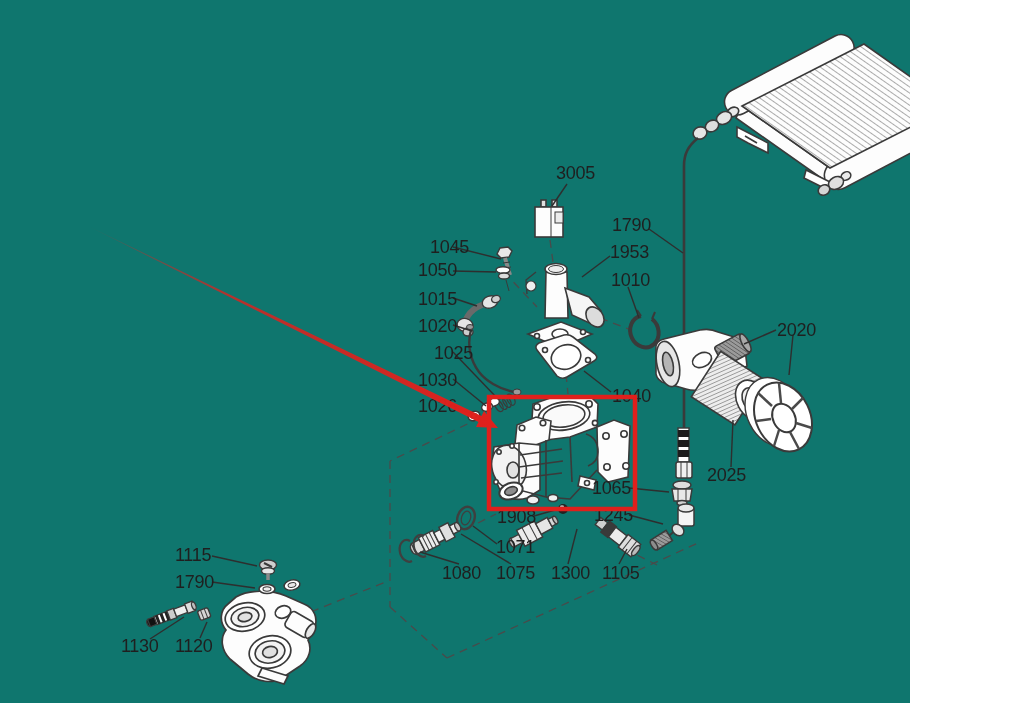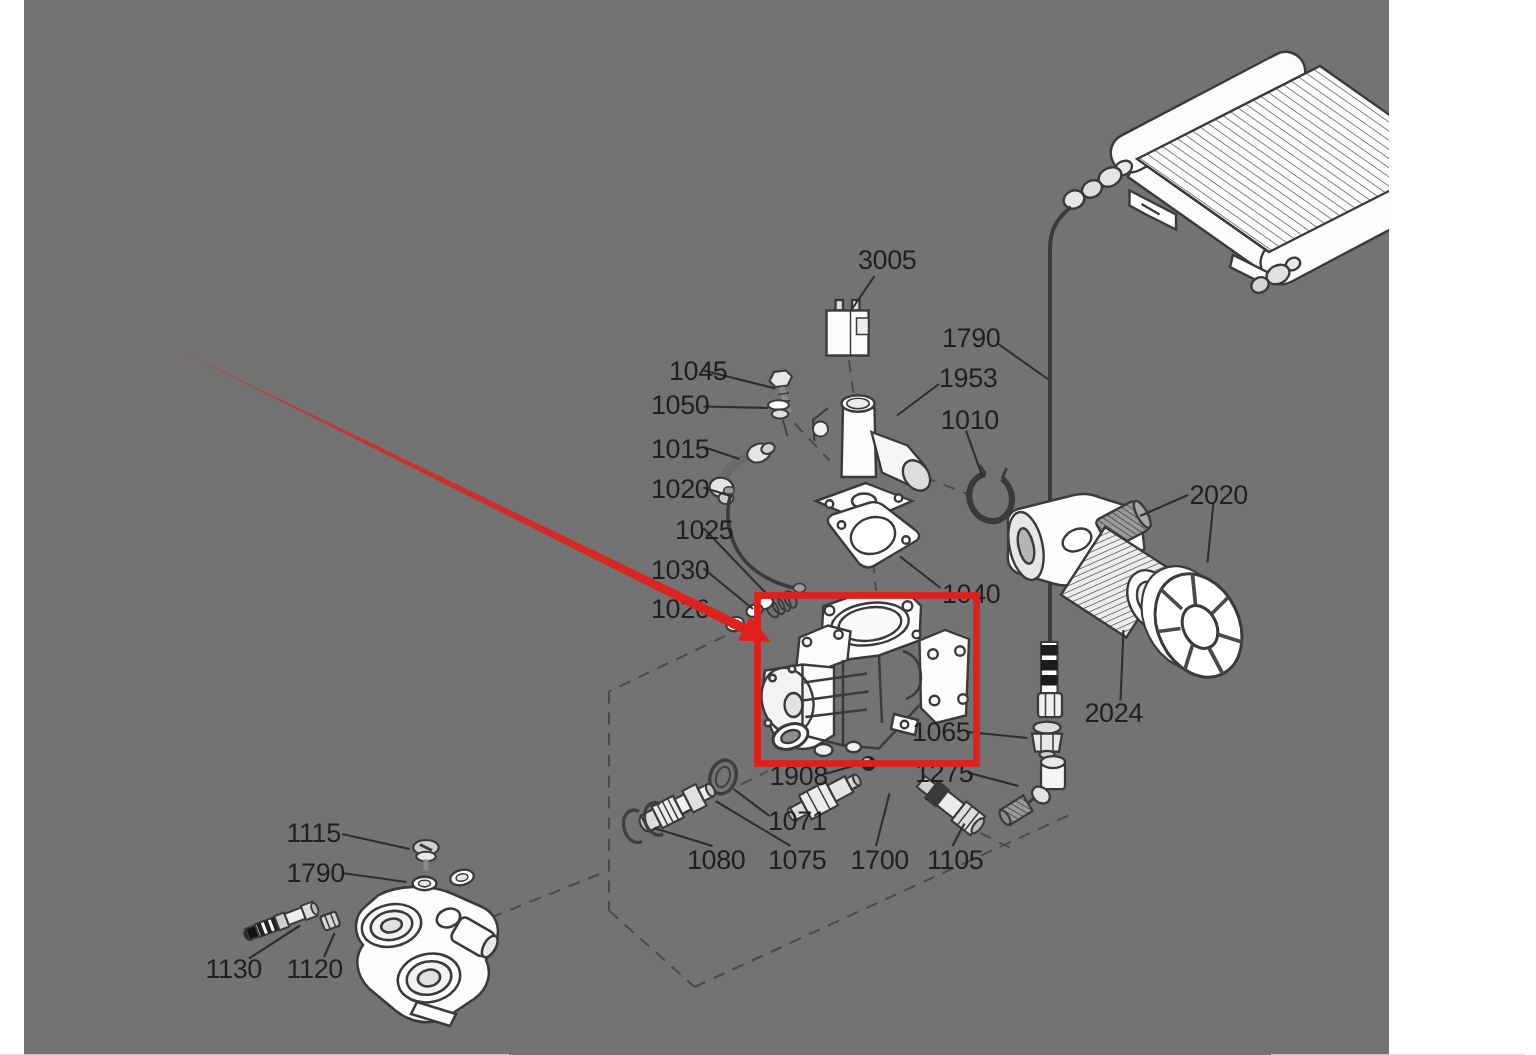--- a/index.html
+++ b/index.html
@@ -1,17 +1,17 @@
 <!DOCTYPE html>
 <html><head>
 <meta charset="utf-8">
 <style>
   html,body{margin:0;padding:0;background:#ffffff;}
-  #stage{position:relative;width:910px;height:703px;background:#737373;overflow:hidden;
-         font-family:"Liberation Sans", sans-serif;margin-left:16px;}
+  #stage{position:relative;width:910px;height:703px;background:#0f766e;overflow:hidden;
+         font-family:"Liberation Sans", sans-serif;}
   #partsvg, #hilitesvg{position:absolute;left:0;top:0;}
   #partsvg{z-index:1;}
   .plabel{position:absolute;z-index:2;font-size:18px;line-height:1.05;color:#1f1f1f;
           letter-spacing:-0.3px;white-space:nowrap;}
   #hilitesvg{z-index:3;pointer-events:none;}
 </style>
 </head>
 <body>
 
 <div id="stage">
@@ -385,28 +385,28 @@
 <div class="plabel" style="left:418px;top:290px">1015</div>
 <div class="plabel" style="left:418px;top:317px">1020</div>
 <div class="plabel" style="left:434px;top:344px">1025</div>
 <div class="plabel" style="left:418px;top:371px">1030</div>
 <div class="plabel" style="left:418px;top:397px">1026</div>
 <div class="plabel" style="left:612px;top:216px">1790</div>
 <div class="plabel" style="left:610px;top:243px">1953</div>
 <div class="plabel" style="left:611px;top:271px">1010</div>
 <div class="plabel" style="left:612px;top:387px">1040</div>
 <div class="plabel" style="left:777px;top:321px">2020</div>
-<div class="plabel" style="left:707px;top:466px">2024</div>
+<div class="plabel" style="left:707px;top:466px">2025</div>
 <div class="plabel" style="left:592px;top:479px">1065</div>
 <div class="plabel" style="left:497px;top:508px">1908</div>
-<div class="plabel" style="left:594px;top:506px">1275</div>
+<div class="plabel" style="left:594px;top:506px">1245</div>
 <div class="plabel" style="left:496px;top:538px">1071</div>
 <div class="plabel" style="left:442px;top:564px">1080</div>
 <div class="plabel" style="left:496px;top:564px">1075</div>
-<div class="plabel" style="left:551px;top:564px">1700</div>
+<div class="plabel" style="left:551px;top:564px">1300</div>
 <div class="plabel" style="left:602px;top:564px">1105</div>
 <div class="plabel" style="left:175px;top:546px">1115</div>
 <div class="plabel" style="left:175px;top:573px">1790</div>
 <div class="plabel" style="left:121px;top:637px">1130</div>
 <div class="plabel" style="left:175px;top:637px">1120</div>
 
 <svg id="hilitesvg" width="1024" height="703" viewBox="0 0 1024 703">
   <rect x="489" y="397" width="146" height="112" fill="none" stroke="#e0201c" stroke-width="4.5"></rect>
   <polygon points="90,227 481.5,416 484,411 498,428 476,427 478.5,422" fill="url(#redfade)"></polygon>
 </svg>

